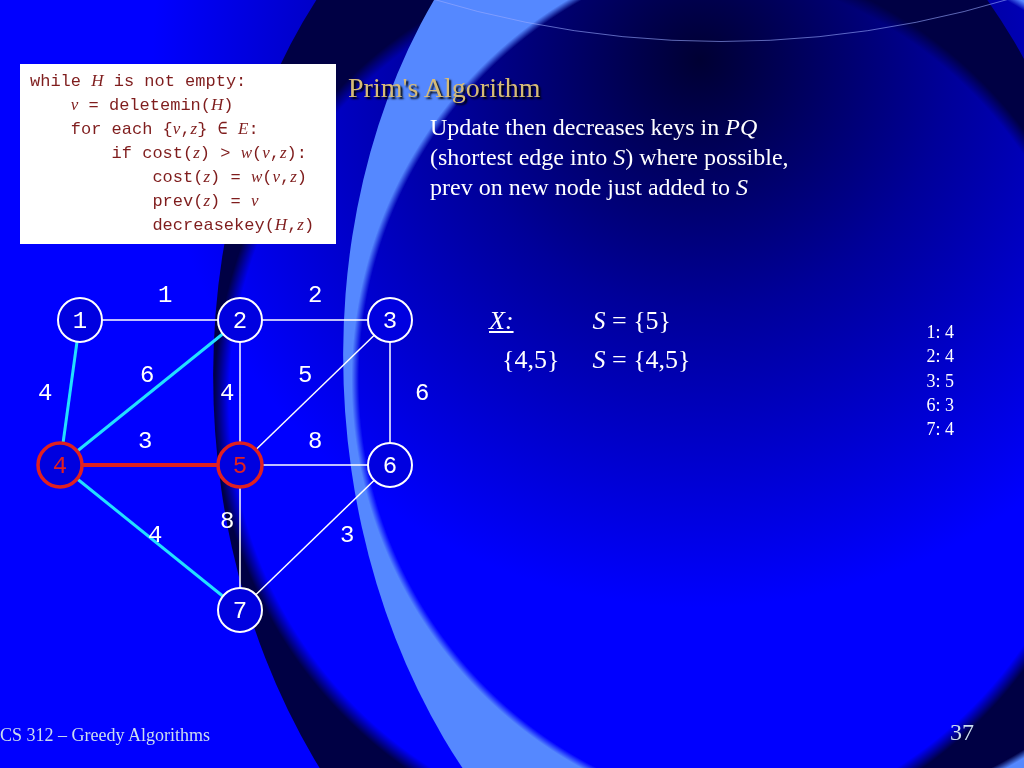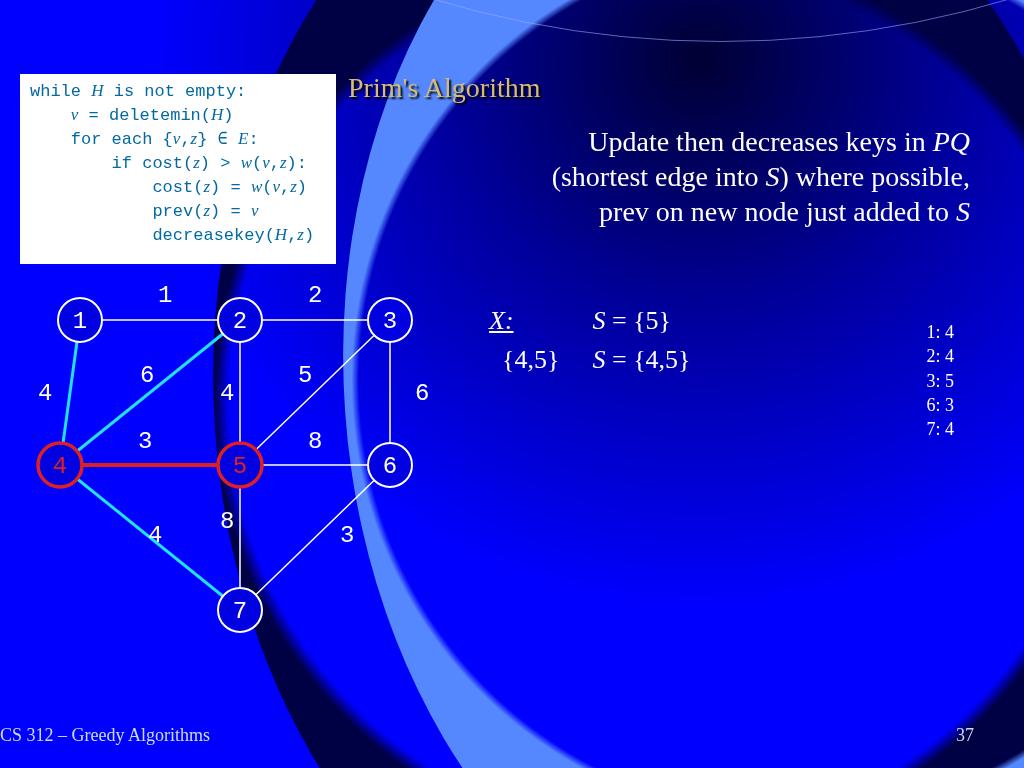--- a/index.html
+++ b/index.html
@@ -48,40 +48,39 @@
     position: absolute;
     left: 348px;
     top: 72px;
     font-size: 28px;
     color: #d6bb77;
     text-shadow: 2px 2px 2px #000;
   }
   .body-text {
     position: absolute;
     left: 430px;
-    top: 124px;
+    top: 112px;
     width: 540px;
-    text-align: right;
-    font-size: 28px;
+    text-align: left;
+    font-size: 24px;
     line-height: 1.25;
   }
   .body-text .it { font-style: italic; }
   .code-box {
     position: absolute;
     left: 20px;
     top: 64px;
     width: 296px;
     background: #fff;
-    color: #0369a1;
+    color: #7f1d1d;
     font-family: "Courier New", monospace;
     font-size: 17px;
     line-height: 1.35;
-    padding: 6px 10px 16px;
+    padding: 6px 10px 6px;
     white-space: pre;
-    margin-top: 10px;
   }
   .code-box .it { font-style: italic; font-family: "Times New Roman", serif; }
   .graph {
     position: absolute;
     left: 30px;
     top: 280px;
     width: 420px;
     height: 360px;
   }
   .state {
@@ -106,21 +105,21 @@
     bottom: 22px;
     width: 100%;
     text-align: left;
     font-size: 18px;
     color: #cde;
   }
   .page-num {
     position: absolute;
     right: 50px;
     bottom: 22px;
-    font-size: 18px;
+    font-size: 24px;
     color: #cde;
     margin-top: 14px;
   }
 </style>
 </head>
 <body>
 
 <div class="slide">
   <div class="swoosh-dark"></div>
   <div class="swoosh"></div>

